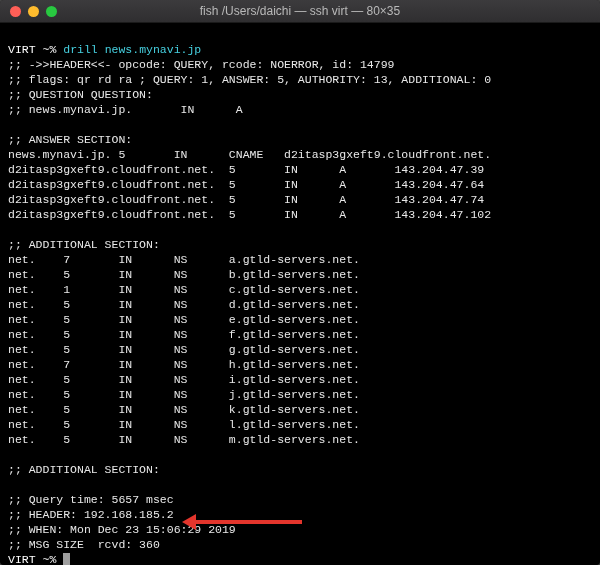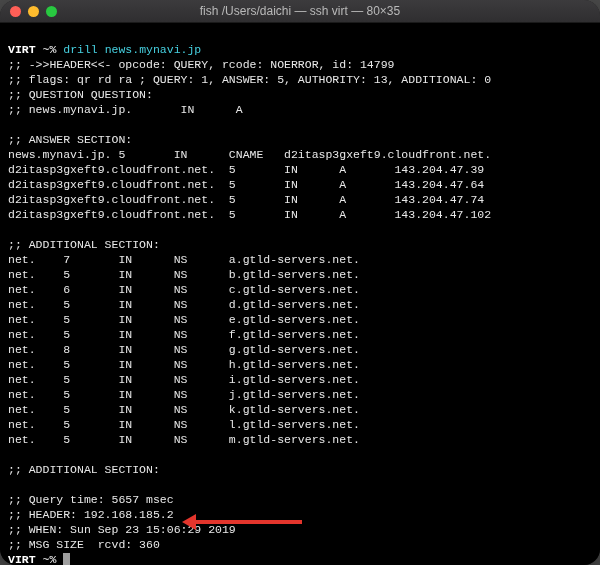--- a/index.html
+++ b/index.html
@@ -5,21 +5,21 @@
   html, body {
     margin: 0;
     padding: 0;
     background: #4a4a4a;
     font-family: "Menlo", "Consolas", "Courier New", monospace;
   }
   .window {
     width: 600px;
     height: 565px;
     background: #1e1e1e;
-    border-radius: 16px;
+    border-radius: 4px;
     box-shadow: 0 8px 24px rgba(0,0,0,0.4);
     overflow: hidden;
     margin: 0;
     position: relative;
   }
   .titlebar {
     height: 22px;
     background: linear-gradient(#3c3b3d, #2f2e30);
     display: flex;
     align-items: center;
@@ -53,21 +53,21 @@
     padding: 4px 8px 8px 8px;
     font-size: 11.5px;
     line-height: 15px;
     color: #e8e8e8;
     white-space: pre;
     background: #000;
     height: calc(565px - 22px);
     box-sizing: border-box;
     position: relative;
   }
-  .prompt-host { color: #ffffff; font-weight: bold; }
+  .prompt-host { color: #ffffff; font-weight: normal; }
   .prompt-pct  { color: #ffffff; }
   .cmd         { color: #46d0e0; margin-top: 29px; }
   .cursor {
     display: inline-block;
     width: 7px;
     height: 13px;
     background: #9f9f9f;
     vertical-align: text-bottom;
   }
   .arrow {
@@ -120,37 +120,37 @@
 <span>;; ANSWER SECTION:</span>
 <span>news.mynavi.jp. 5       IN      CNAME   d2itasp3gxeft9.cloudfront.net.</span>
 <span>d2itasp3gxeft9.cloudfront.net.  5       IN      A       143.204.47.39</span>
 <span>d2itasp3gxeft9.cloudfront.net.  5       IN      A       143.204.47.64</span>
 <span>d2itasp3gxeft9.cloudfront.net.  5       IN      A       143.204.47.74</span>
 <span>d2itasp3gxeft9.cloudfront.net.  5       IN      A       143.204.47.102</span>
 
 <span>;; ADDITIONAL SECTION:</span>
 <span>net.    7       IN      NS      a.gtld-servers.net.</span>
 <span>net.    5       IN      NS      b.gtld-servers.net.</span>
-<span>net.    6       IN      NS      c.gtld-servers.net.</span>
+<span>net.    1       IN      NS      c.gtld-servers.net.</span>
 <span>net.    5       IN      NS      d.gtld-servers.net.</span>
 <span>net.    5       IN      NS      e.gtld-servers.net.</span>
 <span>net.    5       IN      NS      f.gtld-servers.net.</span>
-<span>net.    8       IN      NS      g.gtld-servers.net.</span>
-<span>net.    5       IN      NS      h.gtld-servers.net.</span>
+<span>net.    5       IN      NS      g.gtld-servers.net.</span>
+<span>net.    7       IN      NS      h.gtld-servers.net.</span>
 <span>net.    5       IN      NS      i.gtld-servers.net.</span>
 <span>net.    5       IN      NS      j.gtld-servers.net.</span>
 <span>net.    5       IN      NS      k.gtld-servers.net.</span>
 <span>net.    5       IN      NS      l.gtld-servers.net.</span>
 <span>net.    5       IN      NS      m.gtld-servers.net.</span>
 
 <span>;; ADDITIONAL SECTION:</span>
 
 <span>;; Query time: 5657 msec</span>
 <span>;; HEADER: 192.168.185.2</span>
-<span>;; WHEN: Sun Sep 23 15:06:29 2019</span>
+<span>;; WHEN: Mon Dec 23 15:06:29 2019</span>
 <span>;; MSG SIZE  rcvd: 360</span>
 <span><span class="prompt-host">VIRT</span> <span class="prompt-pct">~%</span> <span class="cursor"></span></span>
     <div class="arrow">
       <div class="arrow-line"></div>
       <div class="arrow-head"></div>
     </div>
   </div>
 </div>
 
 </body></html>

